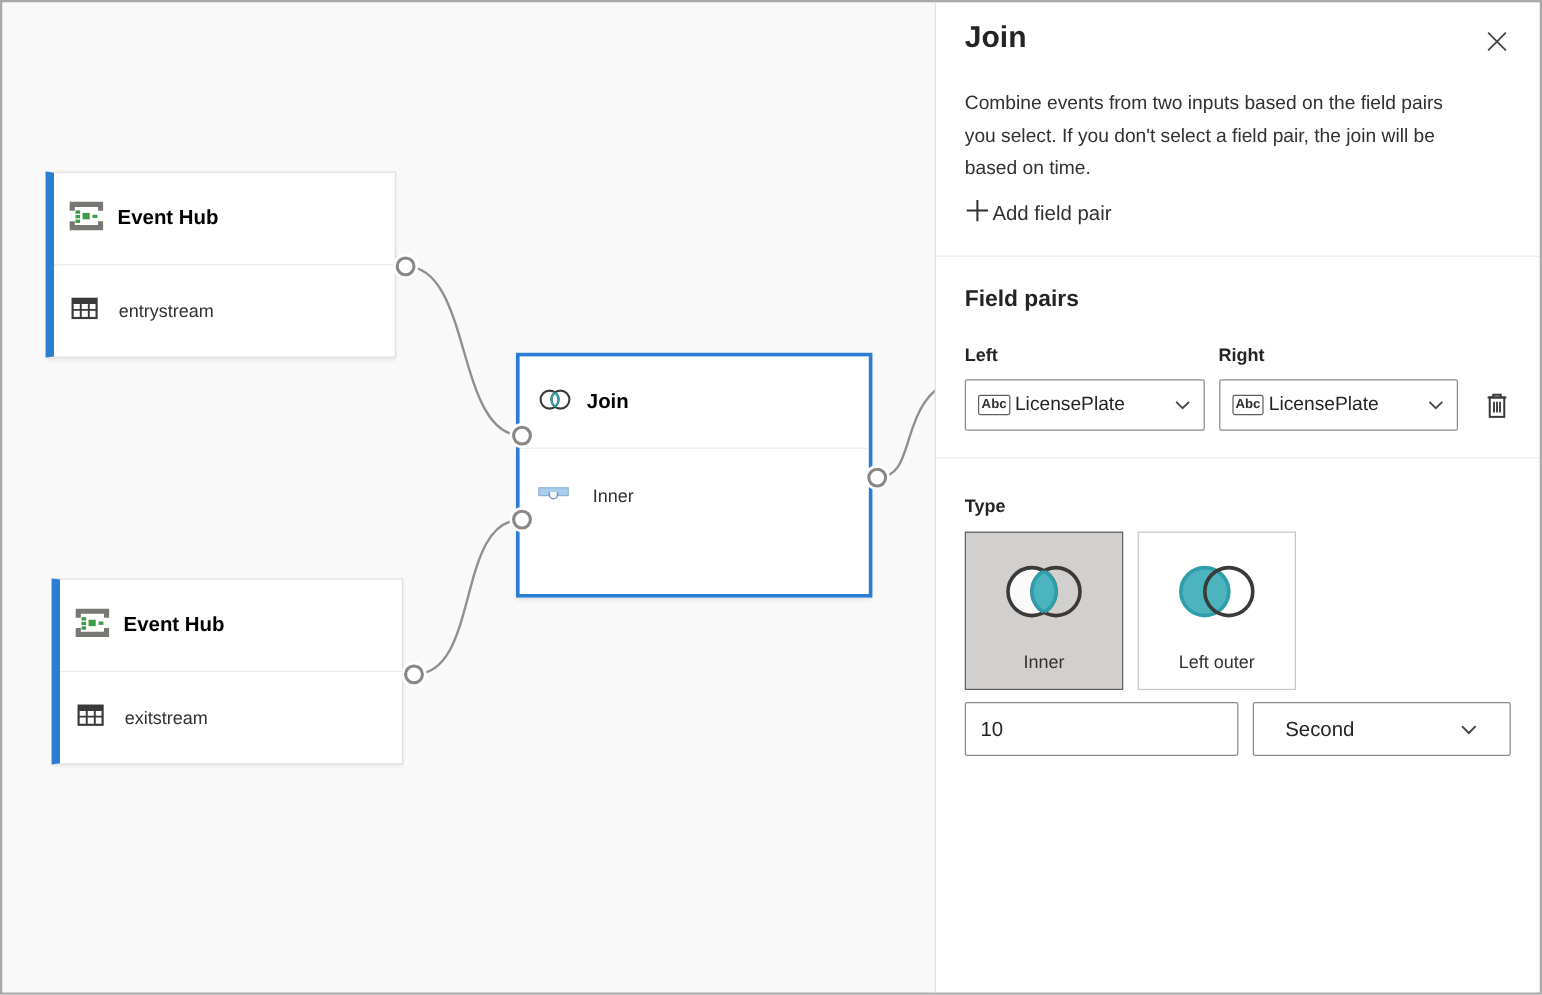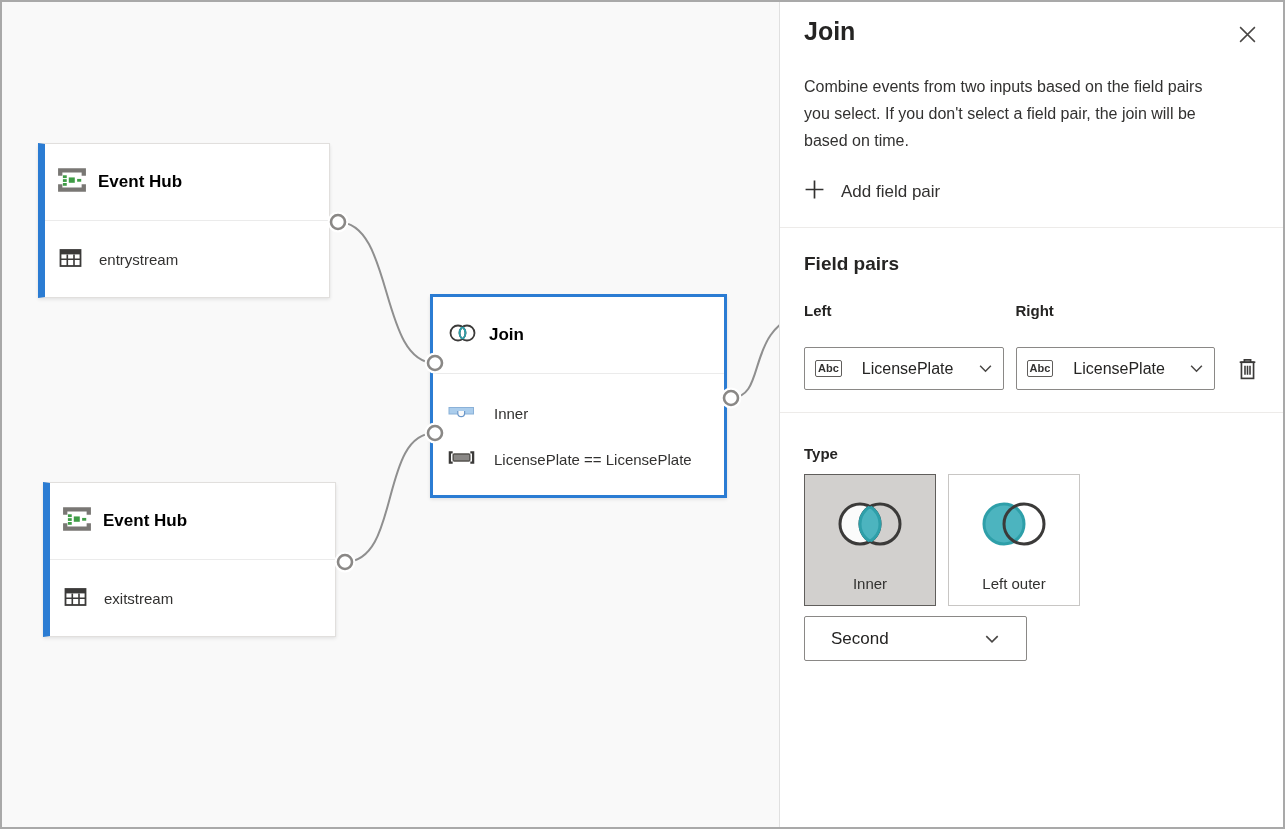--- a/index.html
+++ b/index.html
@@ -77,41 +77,41 @@
   .close-btn {
     background:none; border:none; cursor:pointer;
     padding:4px; margin-top:4px; margin-right:-2px; line-height:0;
   }
   .panel-desc {
     margin-top:25px;
     font-size:16px; line-height:27px; color:#323130;
     max-width:460px;
   }
   .add-pair-btn {
-    margin-top:25px;
-    display:flex; align-items:center; gap:16px;
+    margin-top:11px;
+    display:flex; align-items:center; gap:2px;
     background:none; border:none; cursor:pointer;
     font-family:"Liberation Sans",sans-serif;
     font-size:17px; color:#323130;
     padding:0;
   }
   .divider { border-top:1px solid #edebe9; margin-top:22px; }
 
   .section-heading { font-size:19px; font-weight:bold; color:#252423; }
   .fp-heading { margin-top:25px; }
 
   .fp-cols { display:flex; gap:12px; margin-top:27px; }
   .fp-col { width:207px; }
   .fp-label { font-size:15px; font-weight:bold; color:#252423; }
   .dropdown {
-    margin-top:28px;
+    margin-top:11px;
     height:43px; width:100%;
     border:1px solid #8a8886; border-radius:2px;
     background:#fff;
-    display:flex; align-items:center; gap:20px;
+    display:flex; align-items:center; gap:4px;
     padding:0 10px;
     font-size:16px; color:#252423;
     cursor:pointer;
     justify-content:space-between;
   }
   .dropdown .chev { margin-left:auto; line-height:0; }
   .abc-badge {
     flex:none;
     border:1px solid #605e5c; border-radius:2px;
     font-size:11px; font-weight:bold; color:#323130;
@@ -218,30 +218,20 @@
       <div class="node-divider"></div>
       <div class="join-body">
         <div class="join-row">
           <span>
             <svg width="27" height="14" viewBox="0 0 27 14">
               <rect x="1" y="2.5" width="24.5" height="6.5" fill="#abcdec" stroke="#8ab1d8" stroke-width="1"></rect>
               <path d="M9.8 6 v2.2 a3.4 3.4 0 0 0 6.8 0 V6" fill="#f9f9f9" stroke="#6b97c9" stroke-width="1.2"></path>
             </svg>
           </span>
           <span>Inner</span>
-        </div>
-        <div class="join-row">
-          <span>
-            <svg width="27" height="15" viewBox="0 0 26 14">
-              <path d="M4.5 2 H1.8 V12 H4.5" fill="none" stroke="#3b3a39" stroke-width="2.2"></path>
-              <path d="M21.5 2 H24.2 V12 H21.5" fill="none" stroke="#3b3a39" stroke-width="2.2"></path>
-              <rect x="5" y="3.6" width="16" height="6.8" rx="1" fill="#8a8886" stroke="#55534f" stroke-width="1.4"></rect>
-            </svg>
-          </span>
-          <span>LicensePlate == LicensePlate</span>
         </div>
       </div>
     </div>
 
     <div class="node node-eventhub" style="left:41px; top:480px; width:293px;">
       <div class="node-header">
         <span>
           <svg width="30" height="26" viewBox="0 0 28 24">
             <path d="M3 8 V3 H25 V8" fill="none" stroke="#797774" stroke-width="4"></path>
             <path d="M3 16 V21 H25 V16" fill="none" stroke="#797774" stroke-width="4"></path>
@@ -393,20 +383,21 @@
             <circle cx="26" cy="30" r="20" fill="#4cb4bf" stroke="#2e9fa9" stroke-width="3"></circle>
             <circle cx="46" cy="30" r="20" fill="none" stroke="#3b3a39" stroke-width="3"></circle>
           </svg>
         </span>
         <span class="card-label">Left outer</span>
       </button>
     </div>
 
 
     <div class="window-inputs pad">
+      <input class="num-input" type="text" value="10" style="">
       <div class="unit-select">
         <span>Second</span>
         <span class="chev">
           <svg width="16" height="16" viewBox="0 0 14 14">
               <path d="M2 4.5 L7 9.5 L12 4.5" fill="none" stroke="#484644" stroke-width="1.4"></path>
             </svg>
         </span>
       </div>
     </div>
 

